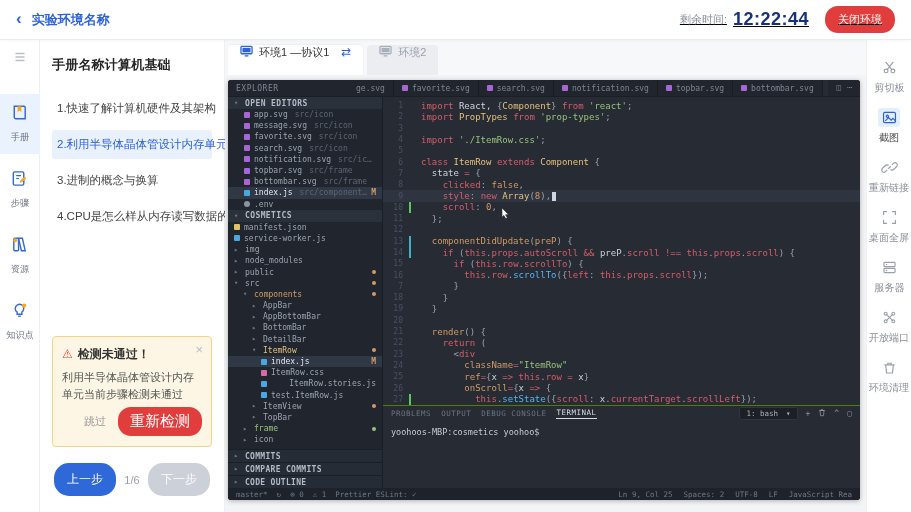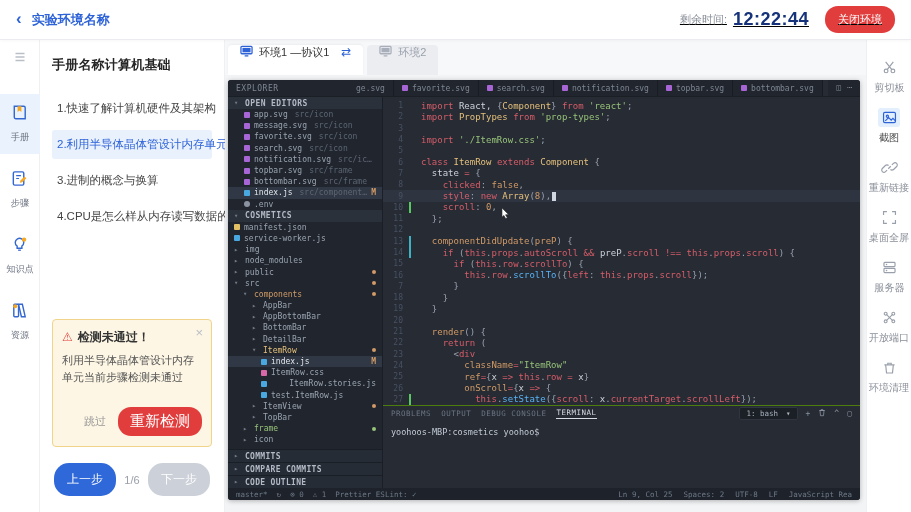--- a/index.html
+++ b/index.html
@@ -26,21 +26,21 @@
   
   .manual{width:185px;border-right:1px solid #f0f0f2;display:flex;flex-direction:column;padding:14px 12px 10px;background:#fff;flex-shrink:0;}
   .manual h2{font-size:13px;margin:2px 0 20px;color:#262626;letter-spacing:.2px;}
   .m-item{font-size:11.5px;color:#444;padding:7px 5px;margin-bottom:7px;border-radius:3px;cursor:pointer;white-space:nowrap;}
   .m-item.active{color:#2e63d8;background:#e8f1fc;}
   .m-spacer{flex:1;}
   .alert{border:1px solid #f0d48a;background:#fdf6e4;border-radius:4px;padding:9px 9px 10px;position:relative;margin-bottom:16px;}
   .alert-close{position:absolute;top:6px;right:8px;color:#b9bec7;font-size:13px;line-height:1;cursor:pointer;}
   .alert-title{font-size:12px;font-weight:bold;color:#333;display:flex;gap:5px;align-items:center;margin-bottom:6px;}
   .alert-warn{color:#e23d3d;font-size:12px;line-height:1;}
-  .alert-body{font-size:11px;color:#555;line-height:1.6;margin-bottom:20px;}
+  .alert-body{font-size:11px;color:#555;line-height:1.6;margin-bottom:3px;}
   .alert-actions{display:flex;justify-content:flex-end;align-items:center;gap:12px;}
   .skip{font-size:11px;color:#999;cursor:pointer;}
   .retry{background:#e23d3d;color:#fff;border:none;border-radius:13px;font-size:15px;padding:5px 12px;cursor:pointer;}
   .m-footer{display:flex;align-items:center;justify-content:space-between;padding:0 2px 6px;}
   .btn-prev{background:#2f68d9;color:#fff;border:none;border-radius:15px;padding:8px 0;width:62px;font-size:12px;cursor:pointer;}
   .progress{font-size:11px;color:#9aa0aa;}
   .btn-next{background:#ccd0d8;color:#fff;border:none;border-radius:15px;padding:8px 0;width:62px;font-size:12px;cursor:default;}
   
   .center{flex:1;background:#f3f4f6;display:flex;flex-direction:column;min-width:0;}
   .env-strip{display:flex;gap:4px;padding:5px 0 0 3px;background:#f7f8fa;height:35px;flex-shrink:0;}
@@ -141,33 +141,33 @@
         <div class="rail-item">
           <span class="rail-ico"><svg width="19" height="19" viewBox="0 0 20 20" fill="none">
               <rect x="3.5" y="3" width="11" height="14" rx="1.5" stroke="#3468d0" stroke-width="1.5"></rect>
               <path d="M6.5 7h5M6.5 10h3" stroke="#3468d0" stroke-width="1.3"></path>
               <path d="M11 12l4.2-4.2 2 2L13 14l-2.6.6z" fill="#f6a823"></path>
             </svg></span>
           <span class="rail-label">步骤</span>
         </div>
         <div class="rail-item">
           <span class="rail-ico"><svg width="19" height="19" viewBox="0 0 20 20" fill="none">
+              <rect x="4" y="3.5" width="5" height="13" rx="1" stroke="#3468d0" stroke-width="1.5"></rect>
+              <path d="M9 3.5h4l3 13h-4z" stroke="#3468d0" stroke-width="1.5"></path>
+              <circle cx="5.5" cy="5.5" r="2.1" fill="#f6a823"></circle>
+            </svg></span>
+          <span class="rail-label">资源</span>
+        </div>
+        <div class="rail-item">
+          <span class="rail-ico"><svg width="19" height="19" viewBox="0 0 20 20" fill="none">
               <path d="M14.5 8a4.5 4.5 0 1 0-7 3.7V14h5v-2.3A4.5 4.5 0 0 0 14.5 8z" stroke="#3468d0" stroke-width="1.5"></path>
               <path d="M8.5 16h3" stroke="#3468d0" stroke-width="1.3"></path>
               <circle cx="14.8" cy="4.8" r="2.3" fill="#f6a823"></circle>
             </svg></span>
           <span class="rail-label">知识点</span>
-        </div>
-        <div class="rail-item">
-          <span class="rail-ico"><svg width="19" height="19" viewBox="0 0 20 20" fill="none">
-              <rect x="4" y="3.5" width="5" height="13" rx="1" stroke="#3468d0" stroke-width="1.5"></rect>
-              <path d="M9 3.5h4l3 13h-4z" stroke="#3468d0" stroke-width="1.5"></path>
-              <circle cx="5.5" cy="5.5" r="2.1" fill="#f6a823"></circle>
-            </svg></span>
-          <span class="rail-label">资源</span>
         </div>
       </div>
   </nav>
 
   <aside class="manual">
     <h2>手册名称计算机基础</h2>
     <div id="manual-items">
         <div class="m-item">1.快速了解计算机硬件及其架构</div>
         <div class="m-item active">2.利用半导体晶体管设计内存单元</div>
         <div class="m-item">3.进制的概念与换算</div>

